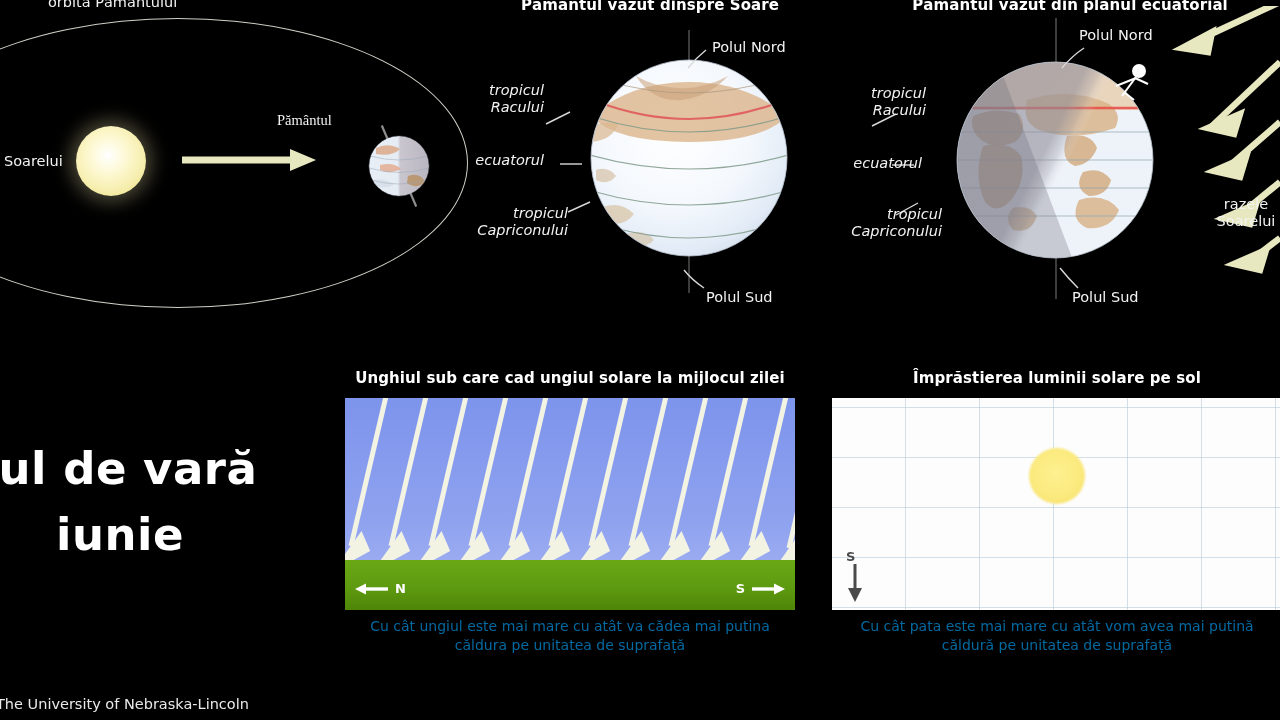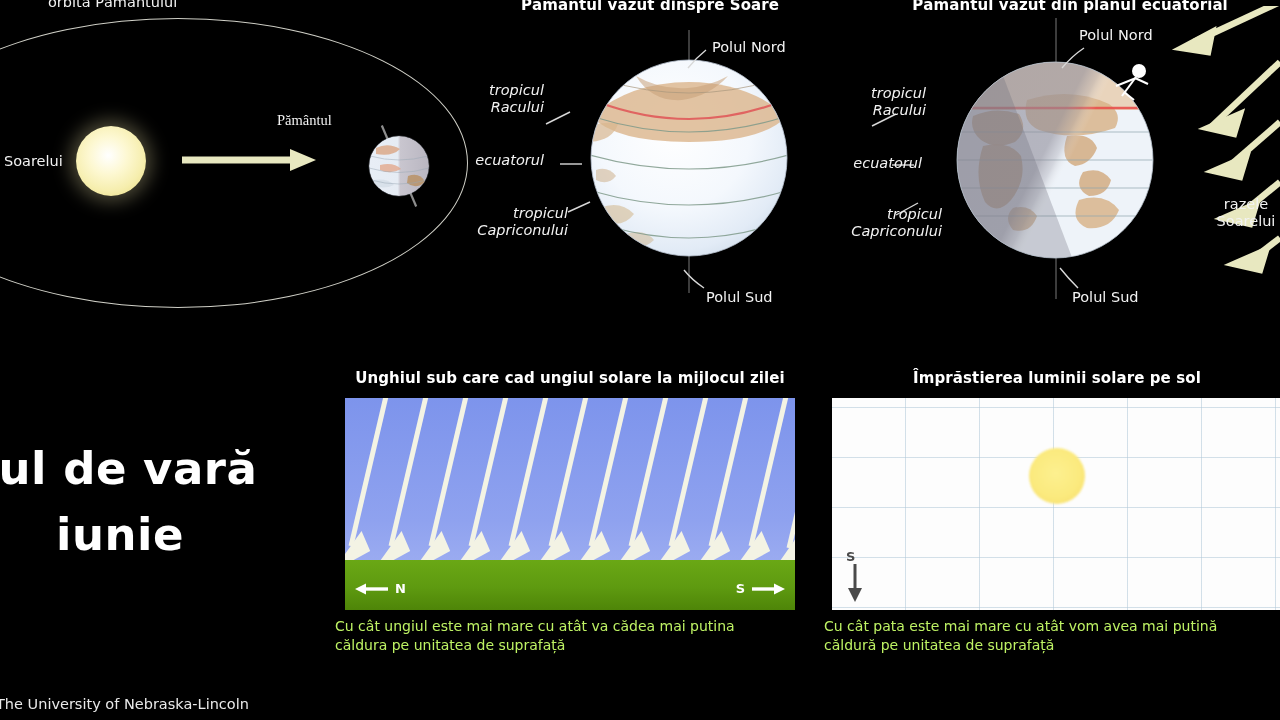--- a/index.html
+++ b/index.html
@@ -71,21 +71,21 @@
     background-size:74px 50px;background-position:-1px 9px;
   }
   #light-spot{
     position:absolute;left:197px;top:50px;width:56px;height:56px;border-radius:50%;
     background:radial-gradient(circle at 48% 45%,#fdf08f 0%,#fbea7e 56%,#f8e172 82%,rgba(248,226,120,.55) 100%);
     filter:blur(1.2px);
   }
   #spread-compass{position:absolute;left:10px;bottom:8px;width:26px;height:56px;}
 
   .caption{
-    position:absolute;font-size:14px;color:#bef264;
+    position:absolute;font-size:14px;color:#0369a1;text-align:center;
     line-height:19px;white-space:pre-line;
   }
 
   
   #headline{
     position:absolute;left:-60px;top:436px;width:360px;
     font-size:45px;font-weight:bold;color:#fff;line-height:66px;
     letter-spacing:.5px;white-space:pre-line;text-align:center;
   }
   #credit{

